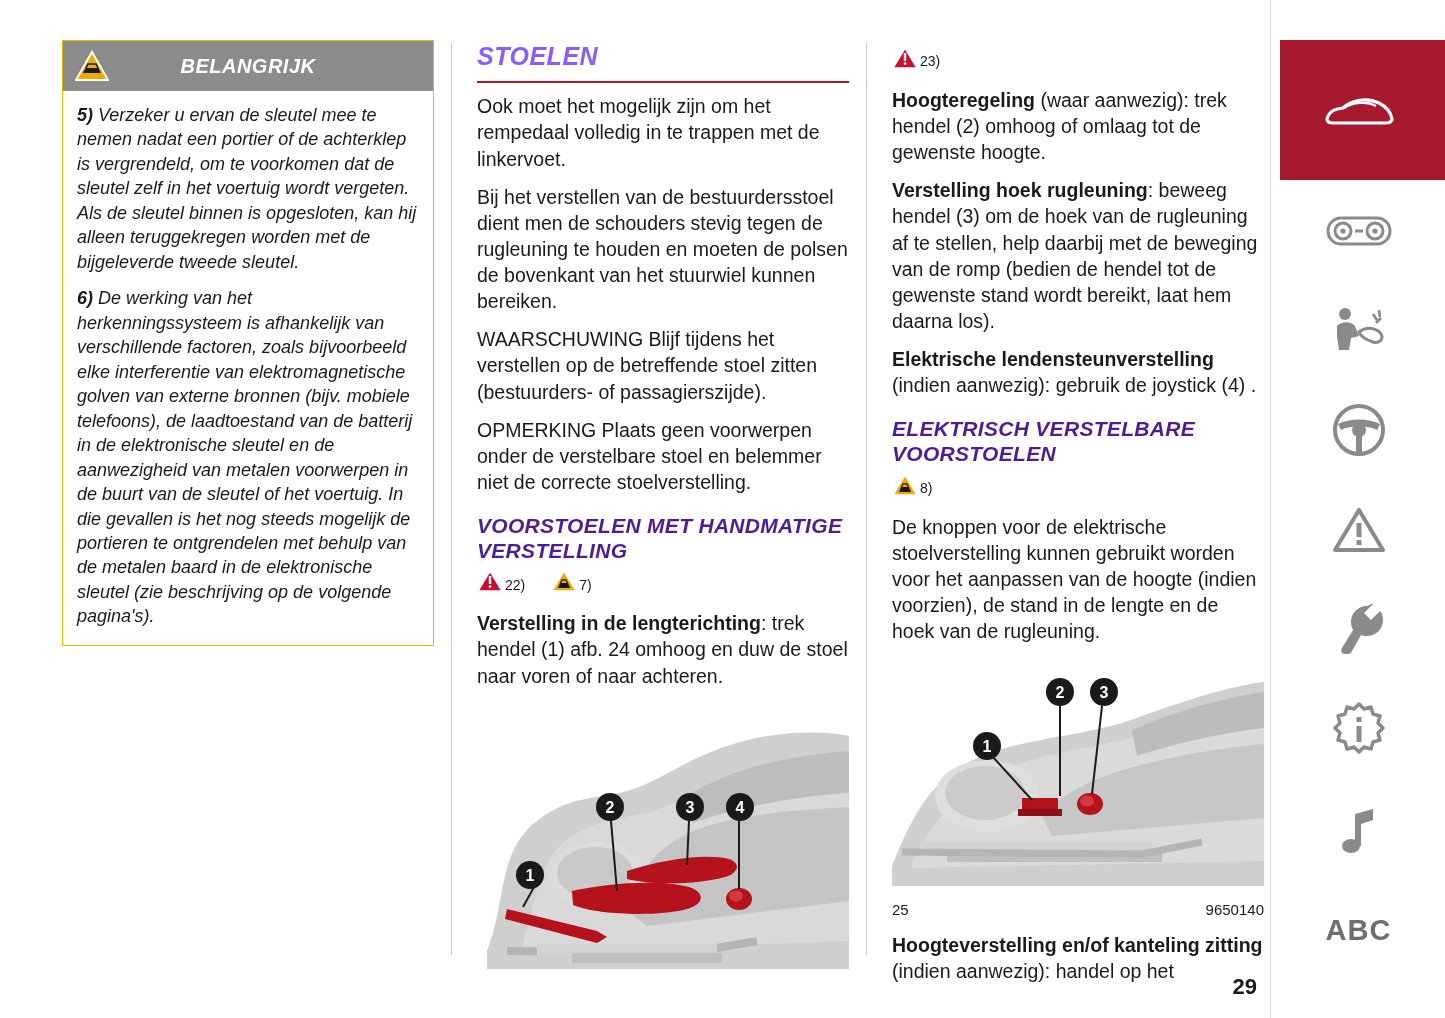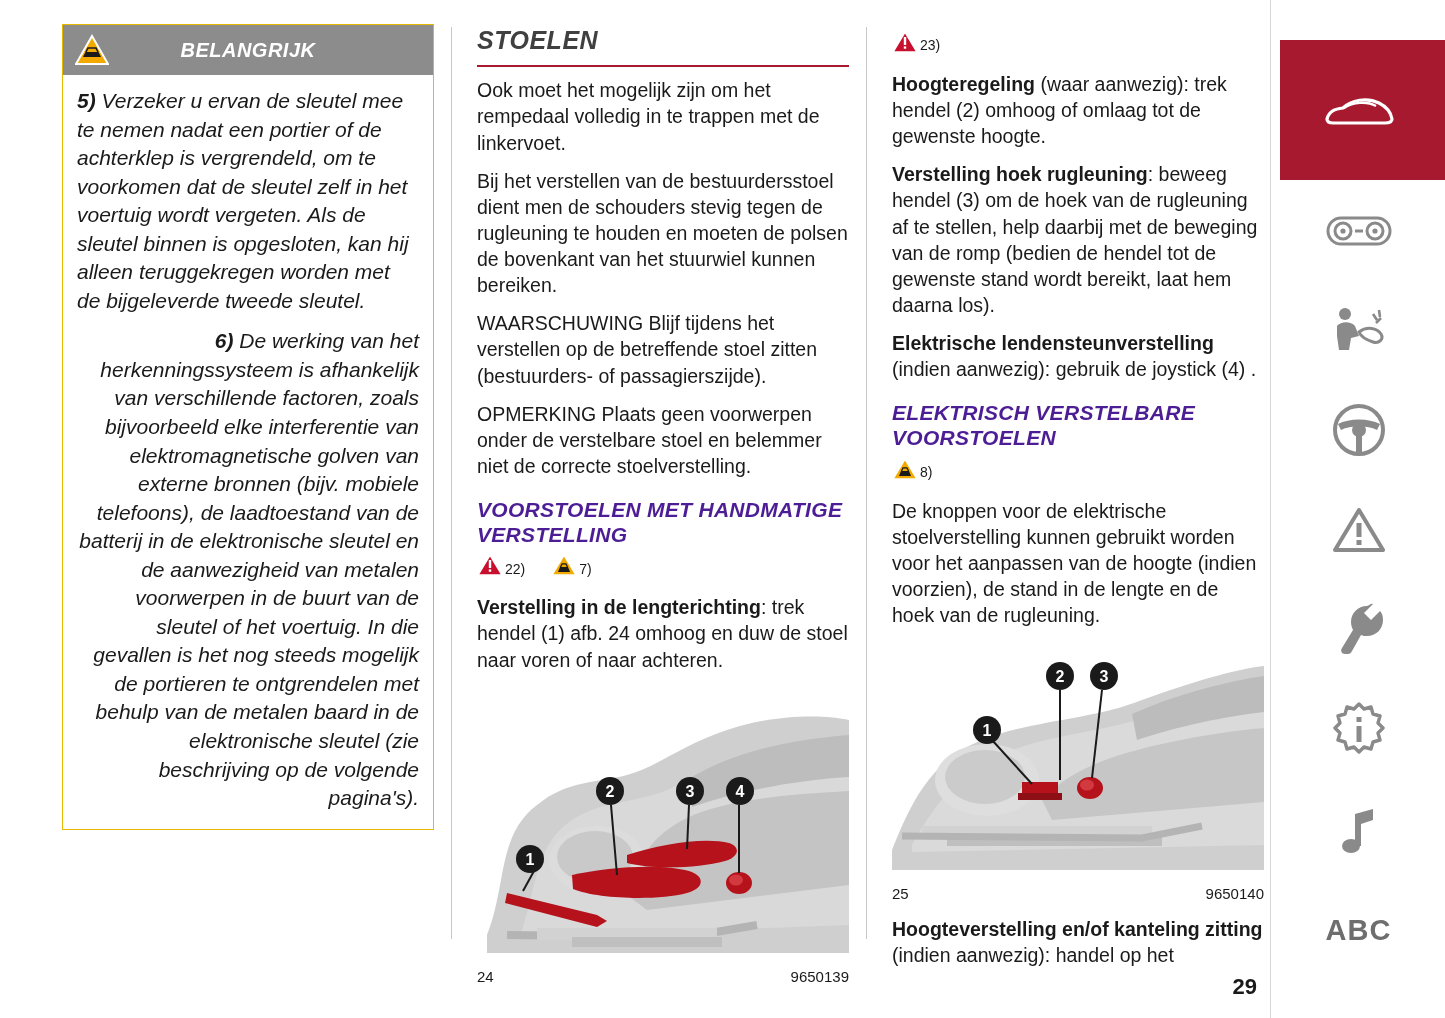--- a/index.html
+++ b/index.html
@@ -54,21 +54,21 @@
   .rail-abc {
     font-size: 29px;
     font-weight: bold;
     letter-spacing: 1px;
     color: #6e6e6e;
     font-family: "Liberation Sans", sans-serif;
   }
   
   .col {
     position: absolute;
-    top: 24px;
+    top: 40px;
     font-size: 19.5px;
     line-height: 1.33;
   }
   .col1 { left: 62px; width: 372px; }
   .col2 { left: 477px; width: 372px; }
   .col3 { left: 892px; width: 372px; }
   .col2::before, .col3::before {
     content: "";
     position: absolute;
     left: -26px;
@@ -100,29 +100,29 @@
     letter-spacing: 0.5px;
   }
   .warn-tri {
     position: absolute;
     left: 12px;
     top: 8px;
   }
   .important-body {
     padding: 12px 14px 16px 14px;
     font-style: italic;
-    font-size: 21px;
+    font-size: 18px;
     line-height: 1.36;
   }
   .important-body p { margin: 0 0 12px 0; }
-  .important-body p:last-child { margin-bottom: 0; text-align: right; }
+  .important-body p:last-child { margin-bottom: 0; }
   .important-body b { font-weight: bold; font-style: italic; }
   
   h2.sec {
-    color: #404040;
+    color: #8b5cf6;
     font-size: 25px;
     font-weight: bold;
     font-style: italic;
     letter-spacing: 0.5px;
     margin: 0 0 10px 0;
     padding-bottom: 8px;
     border-bottom: 2px solid #a6192e;
   }
   h3.sub {
     color: #4c1d95;
@@ -255,24 +255,20 @@
 
         <circle cx="53" cy="174" r="14" fill="#1a1a1a"></circle>
         <text x="53" y="180" text-anchor="middle" fill="#ffffff" font-size="16" font-family="Liberation Sans, sans-serif" font-weight="bold">1</text>
         <circle cx="133" cy="106" r="14" fill="#1a1a1a"></circle>
         <text x="133" y="112" text-anchor="middle" fill="#ffffff" font-size="16" font-family="Liberation Sans, sans-serif" font-weight="bold">2</text>
         <circle cx="213" cy="106" r="14" fill="#1a1a1a"></circle>
         <text x="213" y="112" text-anchor="middle" fill="#ffffff" font-size="16" font-family="Liberation Sans, sans-serif" font-weight="bold">3</text>
         <circle cx="263" cy="106" r="14" fill="#1a1a1a"></circle>
         <text x="263" y="112" text-anchor="middle" fill="#ffffff" font-size="16" font-family="Liberation Sans, sans-serif" font-weight="bold">4</text>
       </svg>
-      <div class="figcaption">
-        <span>24</span>
-        <span>9650139</span>
-      </div>
     </div>
   </div>
 
   <div class="col col3">
     <div class="refrow">
       <span>
         <svg width="26" height="24" viewBox="0 0 26 24">
           <polygon points="13,2 25,22 1,22" fill="#c8102e" stroke="#ffffff" stroke-width="1.5"></polygon>
           <rect x="11.8" y="7" width="2.4" height="8" fill="#ffffff"></rect>
           <rect x="11.8" y="16.4" width="2.4" height="2.4" fill="#ffffff"></rect>

